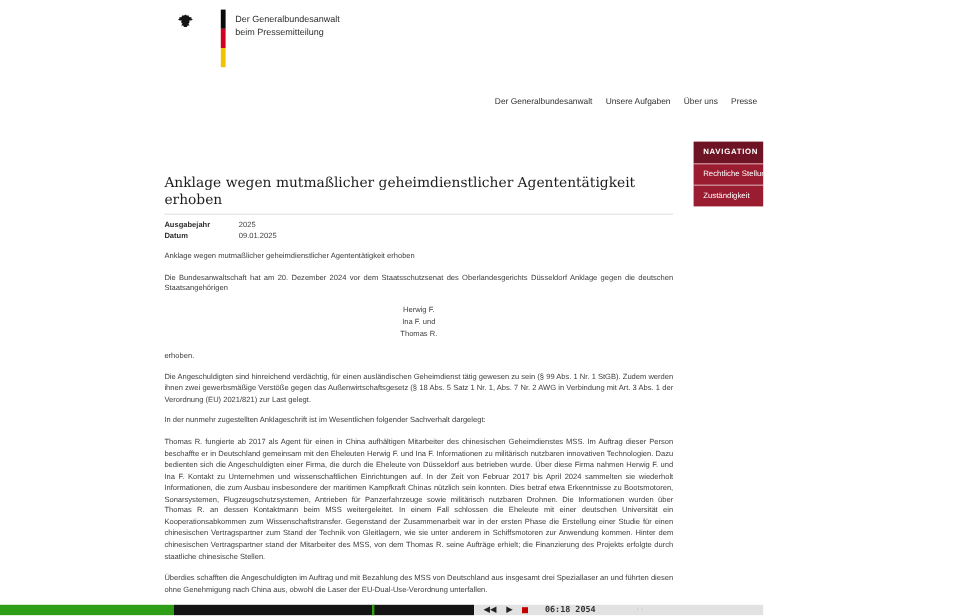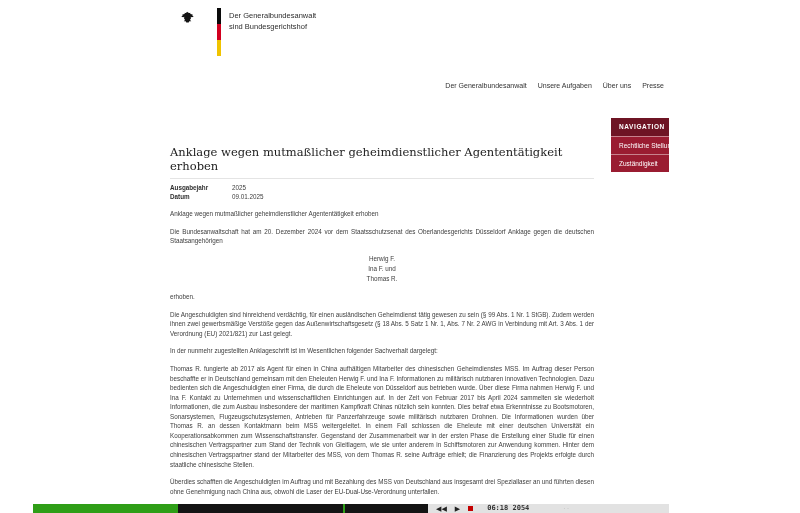--- a/index.html
+++ b/index.html
@@ -1,17 +1,17 @@
 <!DOCTYPE html>
 <html lang="de"><head>
 <meta charset="utf-8">
 <style>
   html,body{margin:0;padding:0;background:#fff;}
   .page{position:relative;width:636px;height:513px;background:#ffffff;overflow:hidden;
-        font-family:"Liberation Sans",sans-serif;margin-left:33px;}
+        font-family:"Liberation Sans",sans-serif;}
 
   
   .logo{position:absolute;left:146px;top:8px;display:flex;align-items:flex-start;cursor:pointer;}
   .eagle{width:17px;height:17px;margin-top:2px;}
   .flag-stripe{width:4px;height:48px;margin-left:21px;display:flex;flex-direction:column;}
   .flag-stripe .b{flex:1;background:#0a0a0a;}
   .flag-stripe .r{flex:1;background:#d2001f;}
   .flag-stripe .g{flex:1;background:#f0c300;}
   .logo-text{margin-left:8px;margin-top:3px;font-size:7.5px;line-height:1.4;color:#2e2e2e;}
 
@@ -73,21 +73,21 @@
     <svg class="eagle" viewBox="0 0 24 24" fill="#141414" xmlns="http://www.w3.org/2000/svg">
       <path d="M12 2.5c-.9 1.8-2.6 2-3.8 1.3.2 1.8-1.5 2.8-3.4 2.2.9 1.5.2 2.6-1.6 2.8 1.6 1.5 3.3 1.6 4.4.8-.8 1.7-.6 3.3 1 4.3-.8.9-1 1.7-1.9 2h2.7l.9 1.8h3.4l.9-1.8h2.7c-.9-.3-1.1-1.1-1.9-2 1.6-1 1.8-2.6 1-4.3 1.1.8 2.8.7 4.4-.8-1.8-.2-2.5-1.3-1.6-2.8-1.9.6-3.6-.4-3.4-2.2-1.2.7-2.9.5-3.8-1.3z"></path>
     </svg>
     <div class="flag-stripe">
       <div class="b"></div>
         <div class="r"></div>
         <div class="g"></div>
     </div>
     <div class="logo-text">
       <div>Der Generalbundesanwalt</div>
-      <div>sind Bundesgerichtshof</div>
+      <div>beim Pressemitteilung</div>
     </div>
   </div>
 
   <div class="search-box">
     <input type="text" placeholder="Suchbegriff" style="">
     <button class="search-btn">
       <svg width="8" height="8" viewBox="0 0 10 10">
         <circle cx="4" cy="4" r="2.9" fill="none" stroke="#444" stroke-width="1.3"></circle>
         <line x1="6.3" y1="6.3" x2="9.2" y2="9.2" stroke="#444" stroke-width="1.3"></line>
       </svg>

